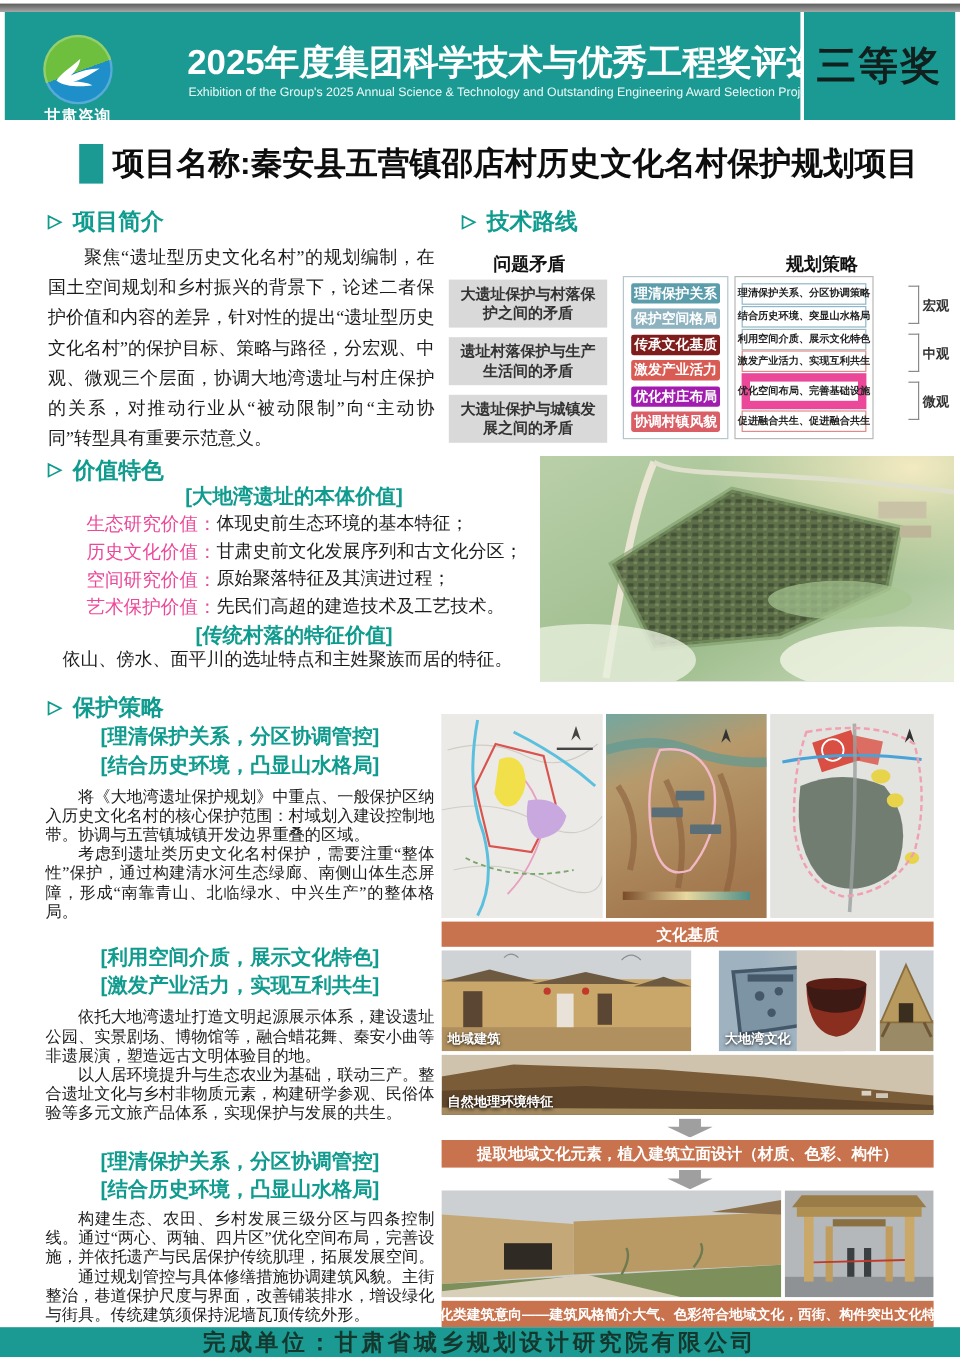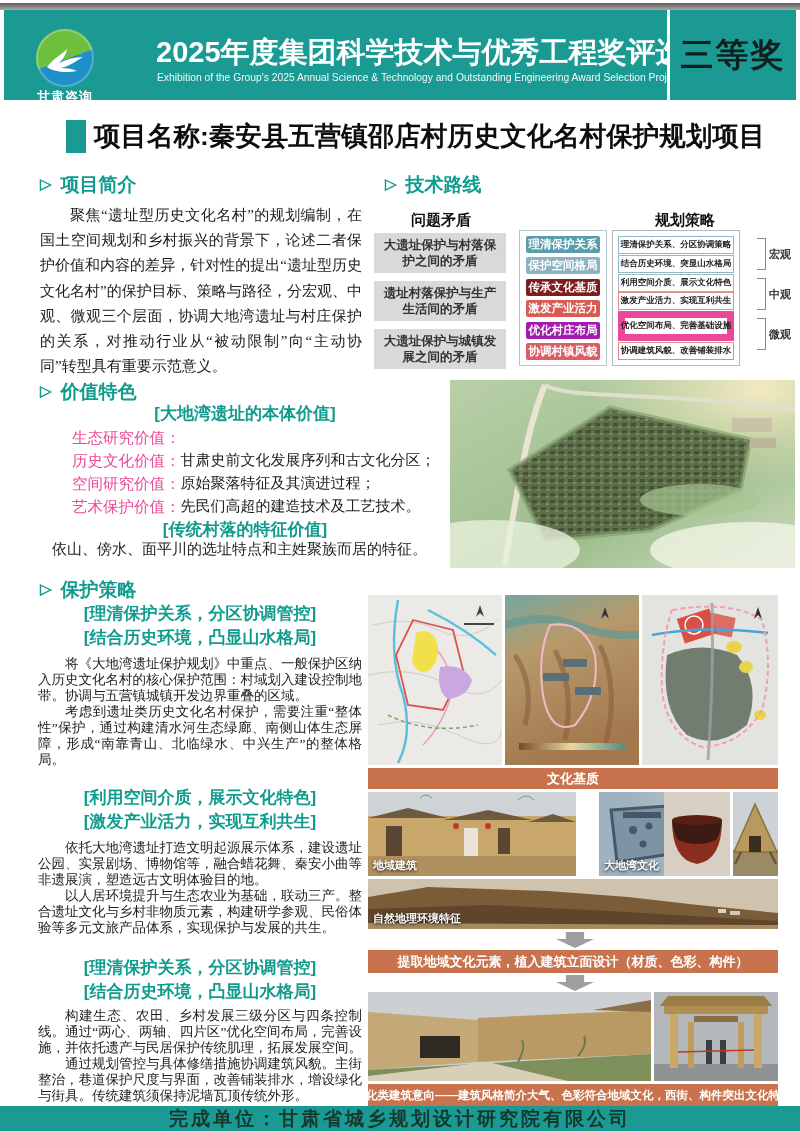--- a/index.html
+++ b/index.html
@@ -34,21 +34,21 @@
 
   
   .tr-colhead{font-weight:bold;font-size:15px;color:#111;text-align:center;}
   .pbox{left:374px;width:132px;height:40px;background:#d9d9d9;color:#333;font-weight:bold;font-size:12.5px;
       display:flex;align-items:center;justify-content:center;text-align:center;line-height:1.3;padding:1px 4px;box-sizing:border-box;}
   .chain-wrap{left:519px;top:230px;width:88px;height:136px;border:1px solid #b5c6cc;background:#fff;
       display:flex;flex-direction:column;justify-content:space-between;padding:5px 6px;box-sizing:border-box;}
   .pill{height:17px;border-radius:2px;color:#fff;font-weight:bold;font-size:11.5px;display:flex;align-items:center;justify-content:center;white-space:nowrap;}
   .pc0{background:#5b9dab}.pc1{background:#8db2c0}.pc2{background:#7f1d1d}
   .pc3{background:#d85c54}.pc4{background:#a21caf}.pc5{background:#da5e66}
-  .strat-wrap{left:612px;top:230px;width:128px;height:136px;border:1px solid #b8b8b8;background:#fff;
+  .strat-wrap{left:612px;top:230px;width:116px;height:136px;border:1px solid #b8b8b8;background:#fff;
       display:flex;flex-direction:column;justify-content:space-between;padding:5px 5px;box-sizing:border-box;}
   .sbox{height:16px;background:#fff;font-size:8.5px;font-weight:bold;color:#222;display:flex;align-items:center;justify-content:center;white-space:nowrap;}
   .sb0,.sb1{border:1px solid #8fb7c9}.sb2{border:1px solid #a3b8bd}
   .sb3,.sb5{border:1px solid #dc8d88}.sb4{border:7px solid #ec4899}
   .brace{left:757px;width:8px;border:1.5px solid #8a8a8a;border-left:none;}
   .lvl{left:769px;font-size:11px;font-weight:bold;color:#333;}
 
   
   .val-sub{left:45px;width:400px;text-align:center;color:#0f9b8e;font-weight:bold;font-size:17px;}
   .val-items{left:72px;top:426px;width:370px;font-family:"Liberation Serif",serif;}
@@ -124,38 +124,39 @@
     <div class="pill pc4">优化村庄布局</div>
     <div class="pill pc5">协调村镇风貌</div>
   </div>
 
   <div class="abs strat-wrap">
     <div class="sbox sb0">理清保护关系、分区协调策略</div>
     <div class="sbox sb1">结合历史环境、突显山水格局</div>
     <div class="sbox sb2">利用空间介质、展示文化特色</div>
     <div class="sbox sb3">激发产业活力、实现互利共生</div>
     <div class="sbox sb4">优化空间布局、完善基础设施</div>
-    <div class="sbox sb5">协调建筑风貌、改善铺装排水</div>
+    <div class="sbox sb5">促进融合共生、促进融合共生</div>
   </div>
 
   <div class="abs brace" style="top:238px;height:30px;"></div>
   <div class="abs brace" style="top:278px;height:30px;"></div>
   <div class="abs brace" style="top:318px;height:30px;"></div>
   <div class="abs lvl" style="top:247px;">宏观</div>
   <div class="abs lvl" style="top:287px;">中观</div>
   <div class="abs lvl" style="top:327px;">微观</div>
 
   <div class="abs sec-head" style="left:40px;top:379px;">
     <span class="tri-icon">▷</span>
     <span>价值特色</span>
   </div>
   <div class="abs val-sub" style="top:402px;">[大地湾遗址的本体价值]</div>
   <div class="abs val-items">
     <div class="val-row">
       <span class="val-lbl">生态研究价值：</span>
+      <span class="val-desc">体现史前生态环境的基本特征；</span>
     </div>
     <div class="val-row">
       <span class="val-lbl">历史文化价值：</span>
       <span class="val-desc">甘肃史前文化发展序列和古文化分区；</span>
     </div>
     <div class="val-row">
       <span class="val-lbl">空间研究价值：</span>
       <span class="val-desc">原始聚落特征及其演进过程；</span>
     </div>
     <div class="val-row">

